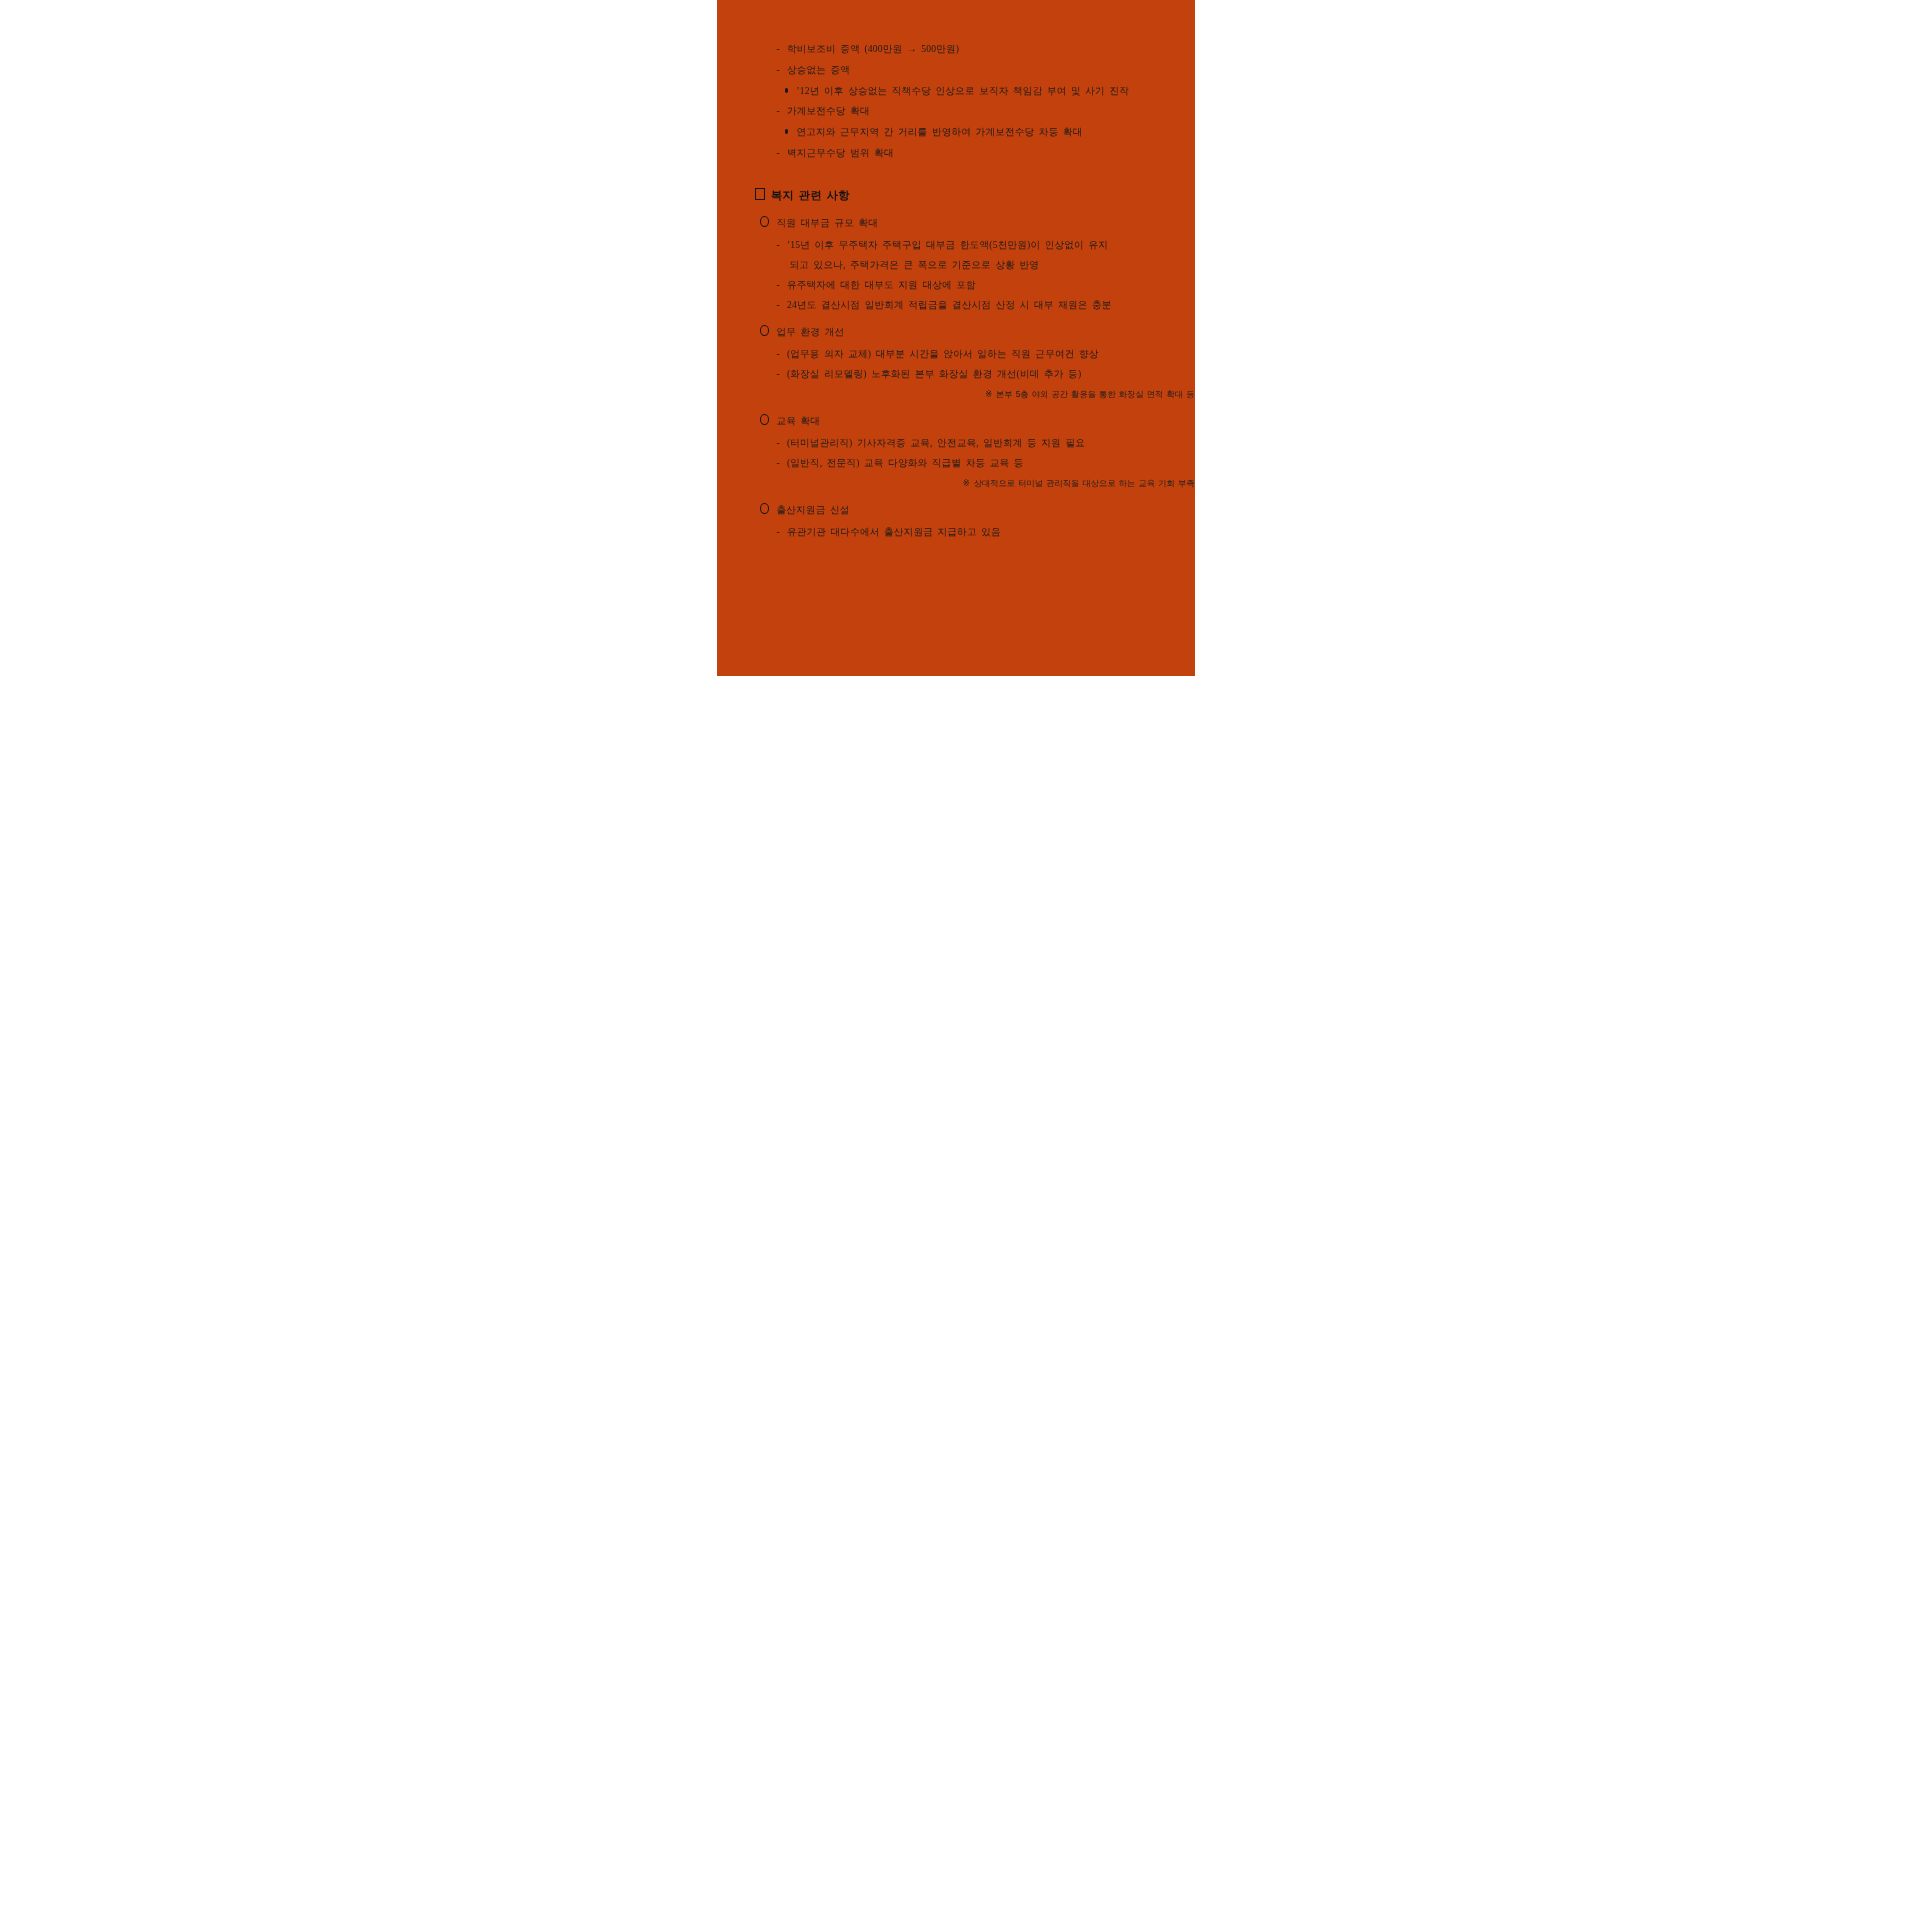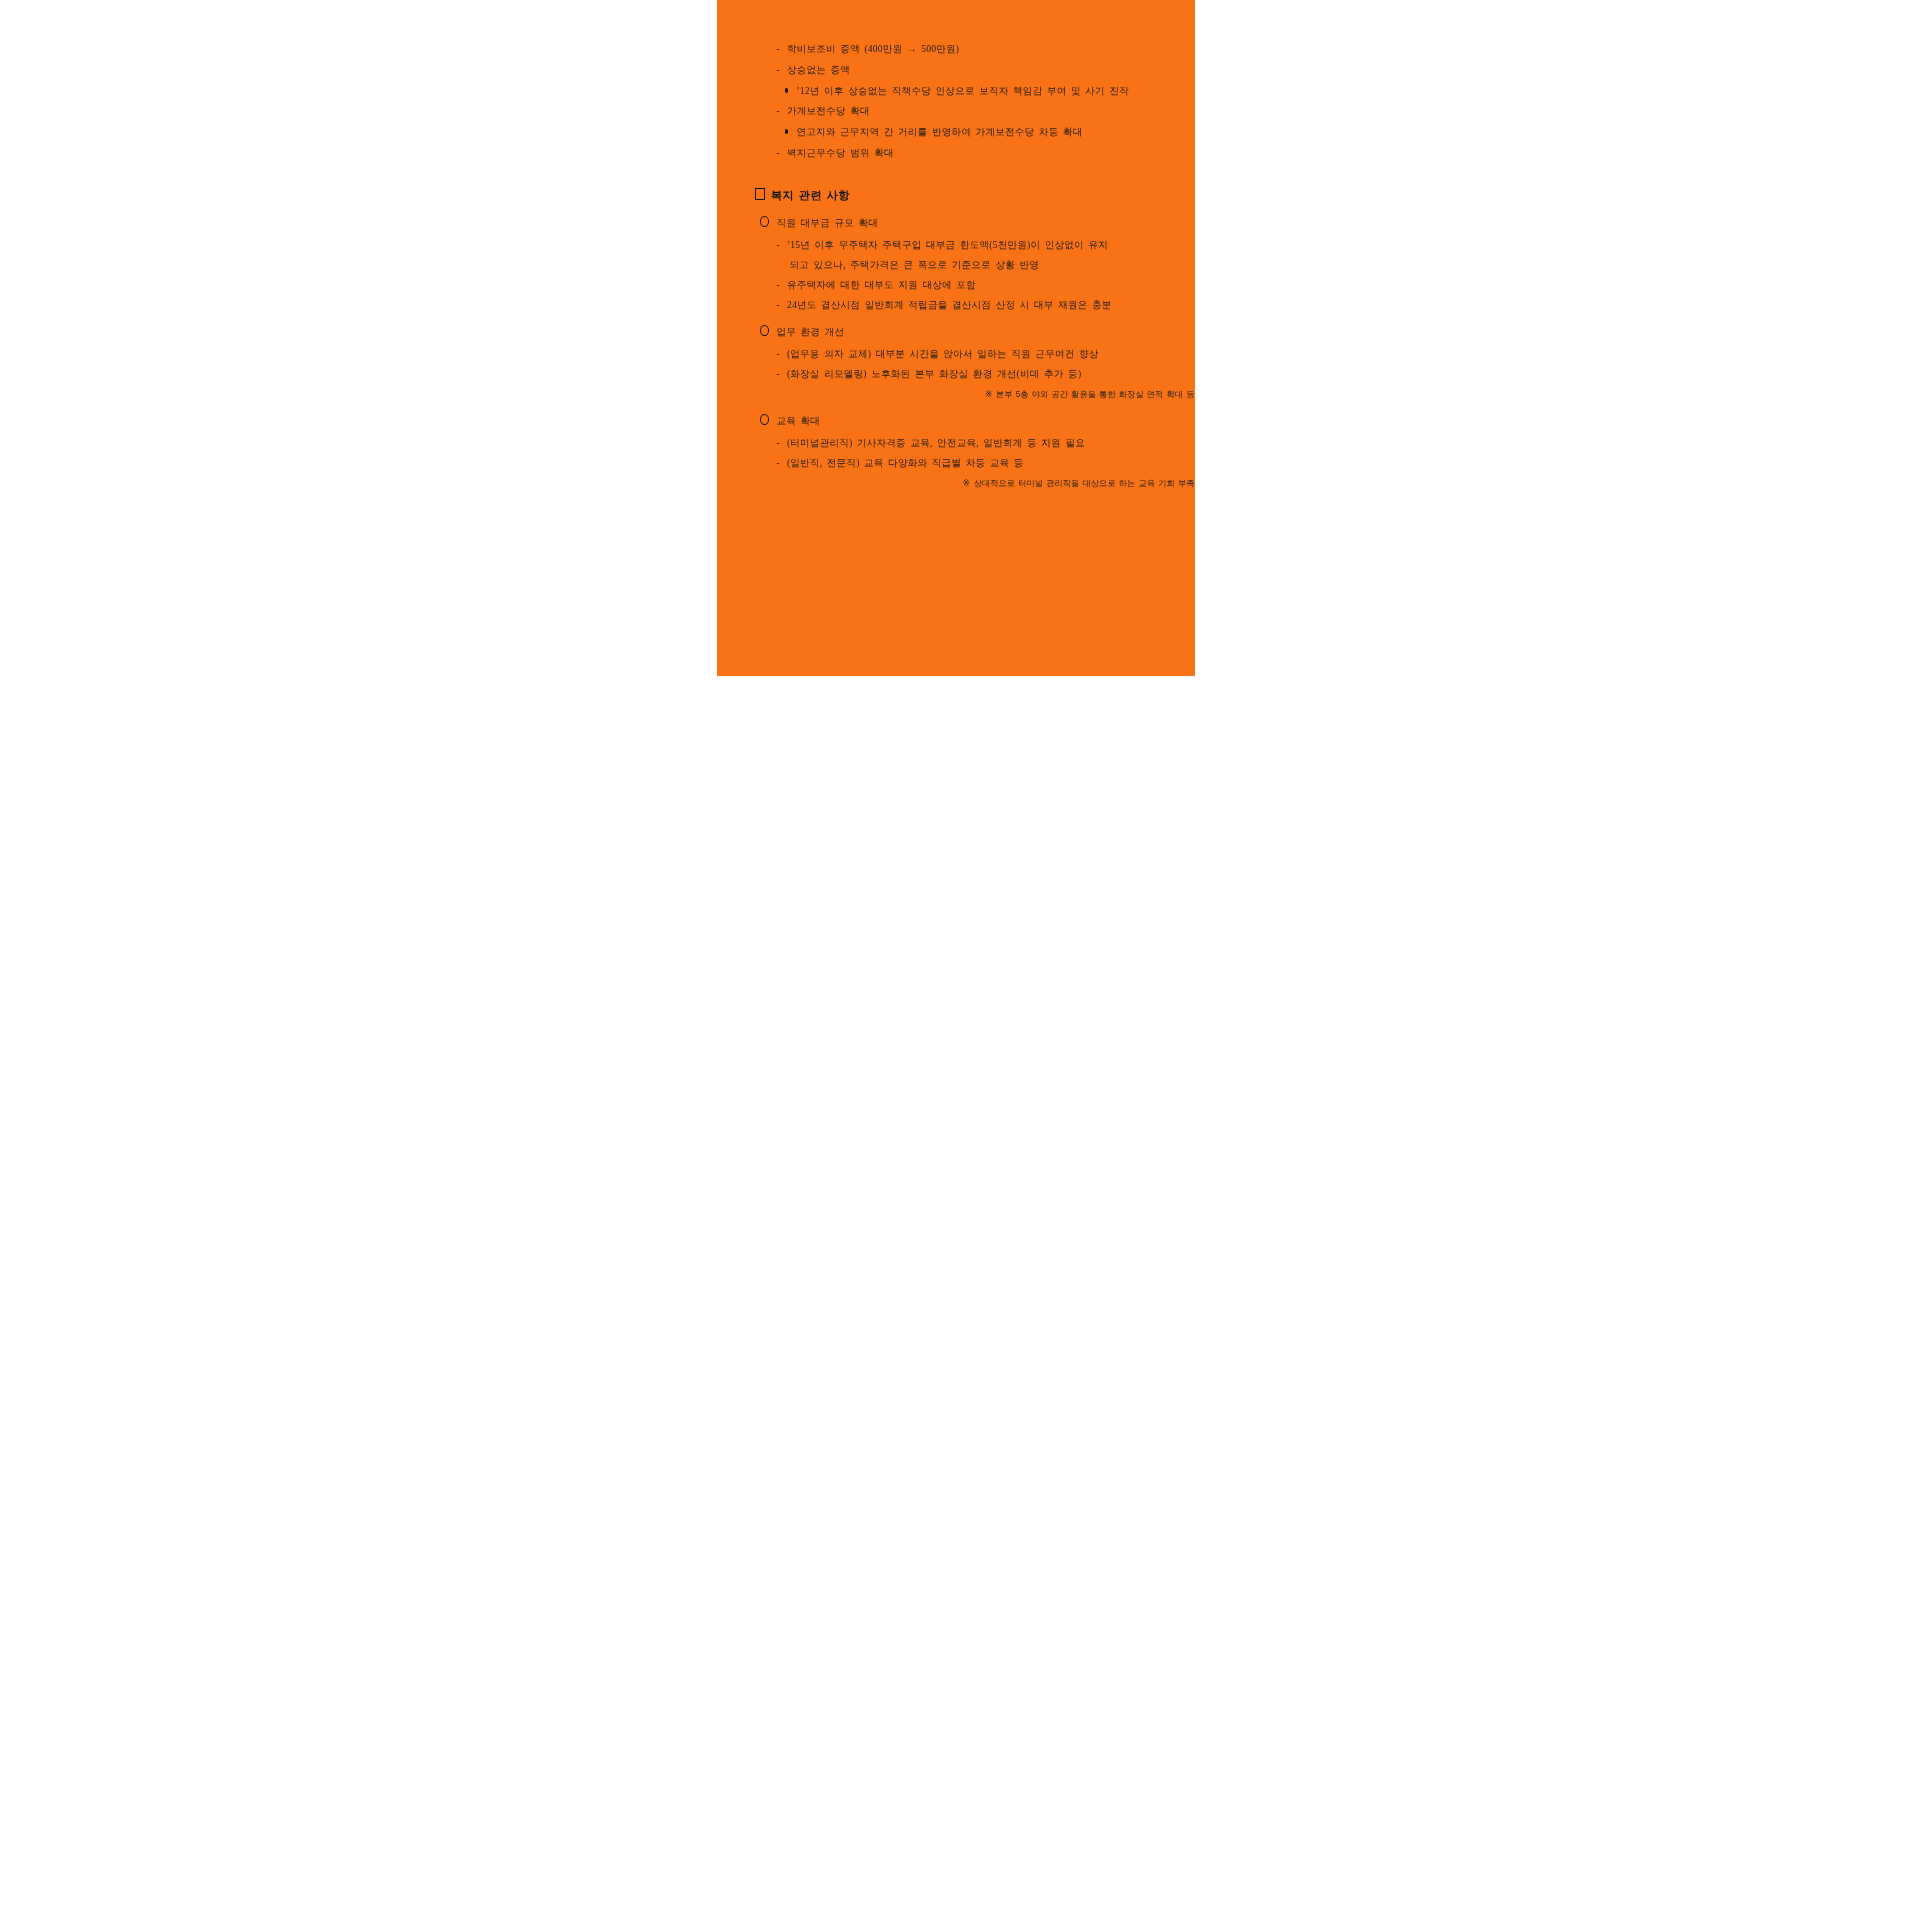--- a/index.html
+++ b/index.html
@@ -5,21 +5,21 @@
   html, body {
     margin: 0;
     padding: 0;
     background: #ffffff;
   }
   .page {
     position: relative;
     width: 478px;
     min-height: 676px;
     margin: 0 auto;
-    background: #f97316;
+    background: #c2410c;
     box-sizing: border-box;
     padding-top: 43px;
     color: #1b1b1b;
   }
   .line {
     font-family: "Liberation Serif", "DejaVu Serif", serif;
     font-size: 9.6px;
     line-height: 11.6px;
     color: #1b1b1b;
     word-spacing: 1.9px;
@@ -171,15 +171,23 @@
       <span class="dash-marker">-</span><span>(터미널관리직) 기사자격증 교육, 안전교육, 일반회계 등 지원 필요</span>
     </div>
     <div class="line dash-item sub-item">
       <span class="dash-marker">-</span><span>(일반직, 전문직) 교육 다양화와 직급별 차등 교육 등</span>
     </div>
     <div class="line note">
       <span class="note-marker">※</span><span>상대적으로 터미널 관리직을 대상으로 하는 교육 기회 부족</span>
     </div>
   </div>
 
+  <div class="subsection">
+    <div class="line subsection-heading">
+      <span class="circle-icon"></span><span>출산지원금 신설</span>
+    </div>
+    <div class="line dash-item sub-item first">
+      <span class="dash-marker">-</span><span>유관기관 대다수에서 출산지원금 지급하고 있음</span>
+    </div>
+  </div>
 
 </div>
 
 
 </body></html>

